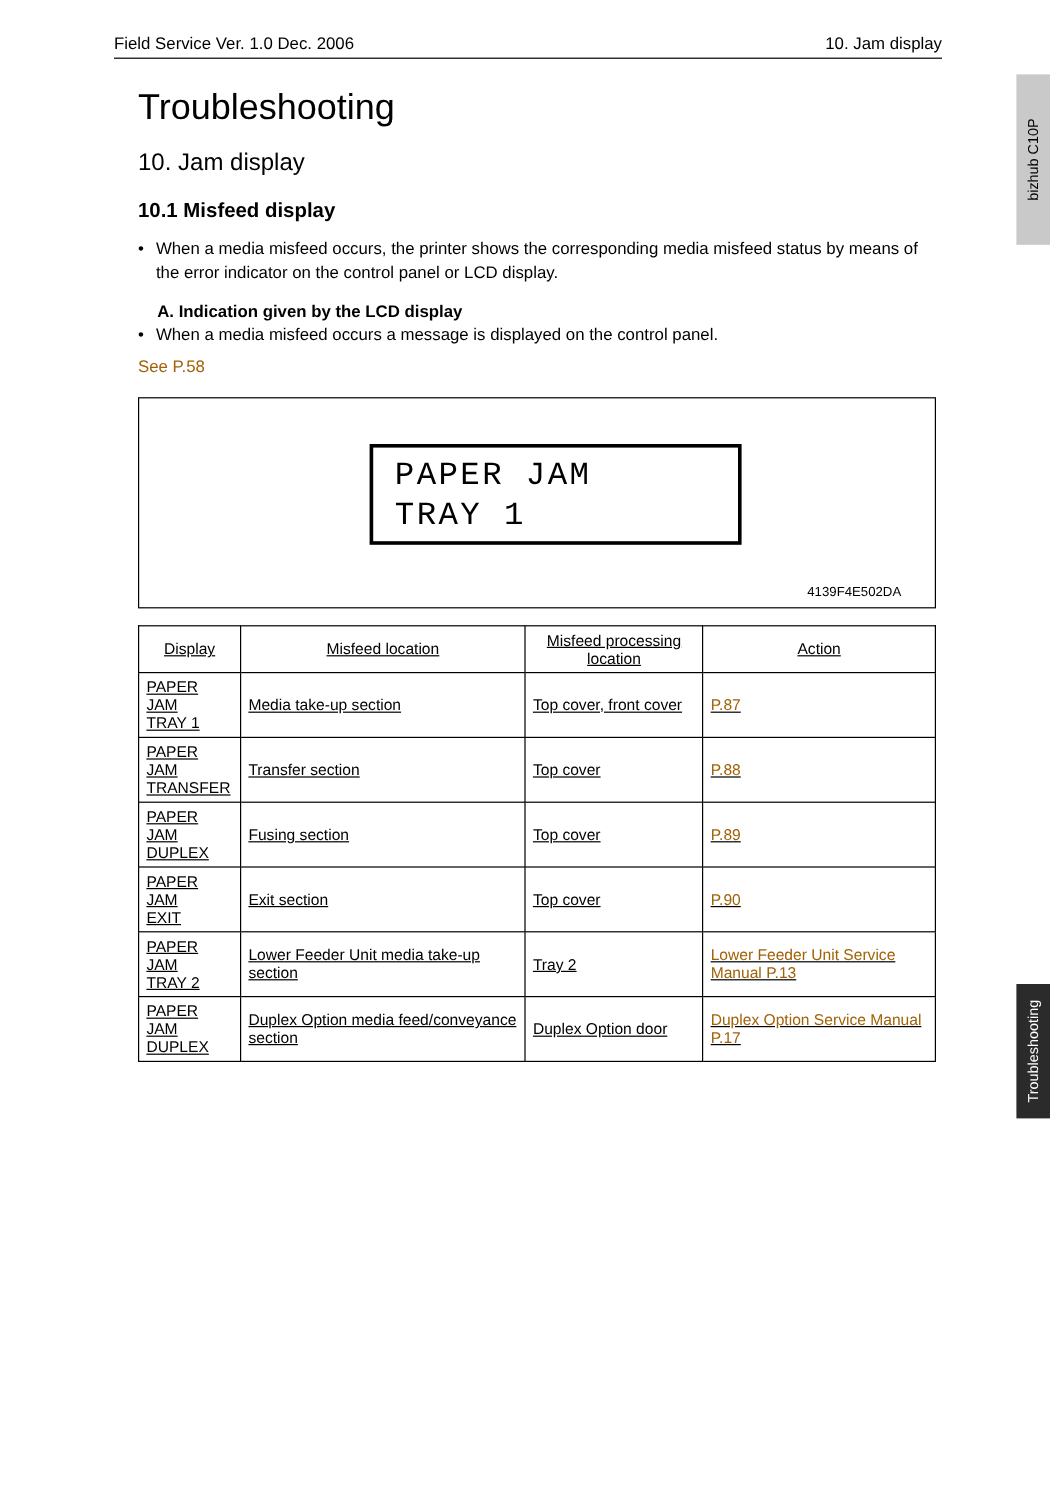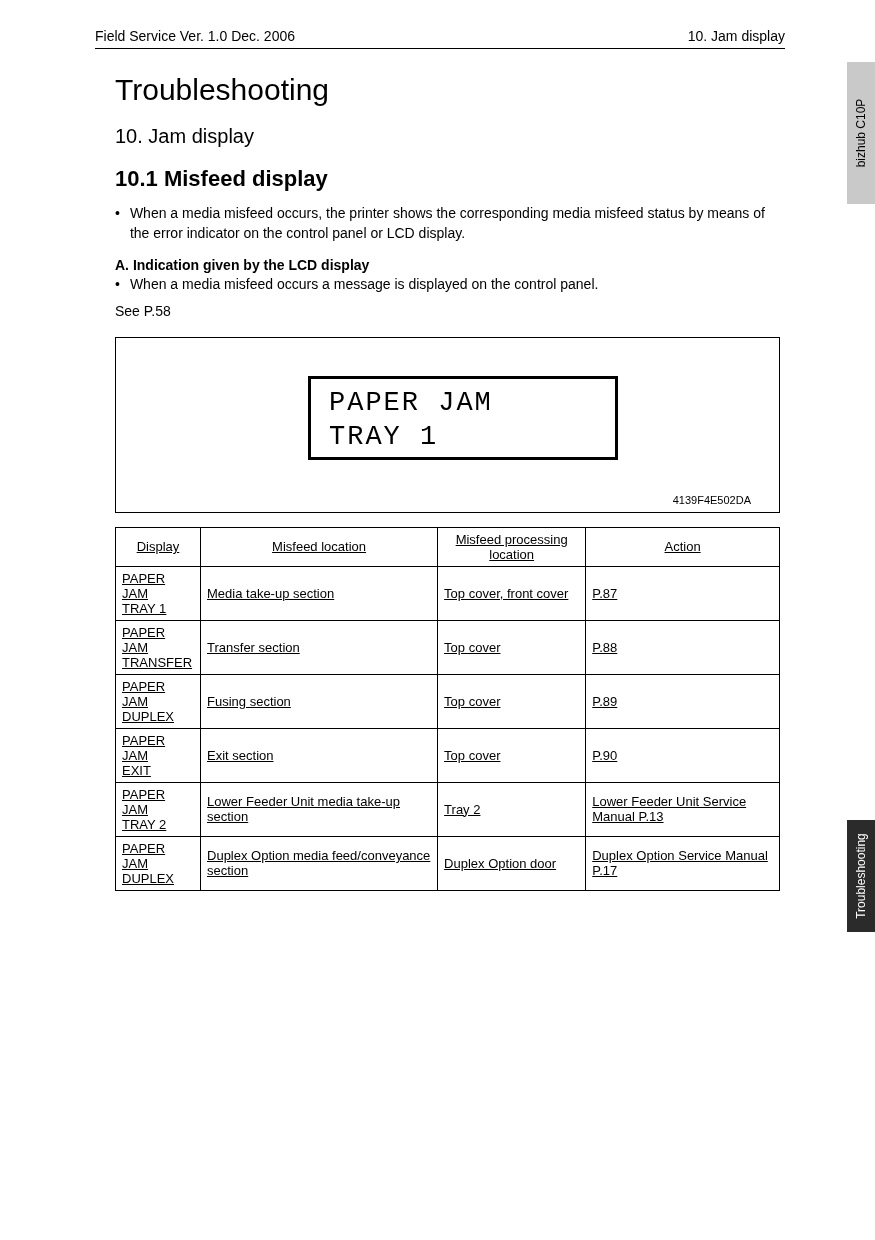--- a/index.html
+++ b/index.html
@@ -33,37 +33,37 @@
     font-size: 30px;
     font-weight: normal;
     margin: 0 0 18px 0;
   }
   h2 {
     font-size: 20px;
     font-weight: normal;
     margin: 0 0 18px 0;
   }
   h3 {
-    font-size: 22px;
+    font-size: 17px;
     font-weight: bold;
     margin: 0 0 12px 0;
   }
   .bullet-row {
     display: flex;
     gap: 10px;
     margin: 0 0 8px 0;
     line-height: 1.4;
   }
   .bullet-row .dot { flex: 0 0 auto; }
   .subheading {
     font-weight: bold;
-    margin: 14px 0 2px 0;
+    margin: 14px 0 2px 16px;
     font-size: 14px;
   }
-  .link { color: #000000; }
+  .link { color: #a16207; }
   .lcd-frame {
     border: 1px solid #000;
     margin: 18px 0 14px 0;
     padding: 38px 14px 10px 14px;
     position: relative;
     height: 176px;
     width: 665px;
   }
   .lcd-inner {
     border: 3px solid #000;

